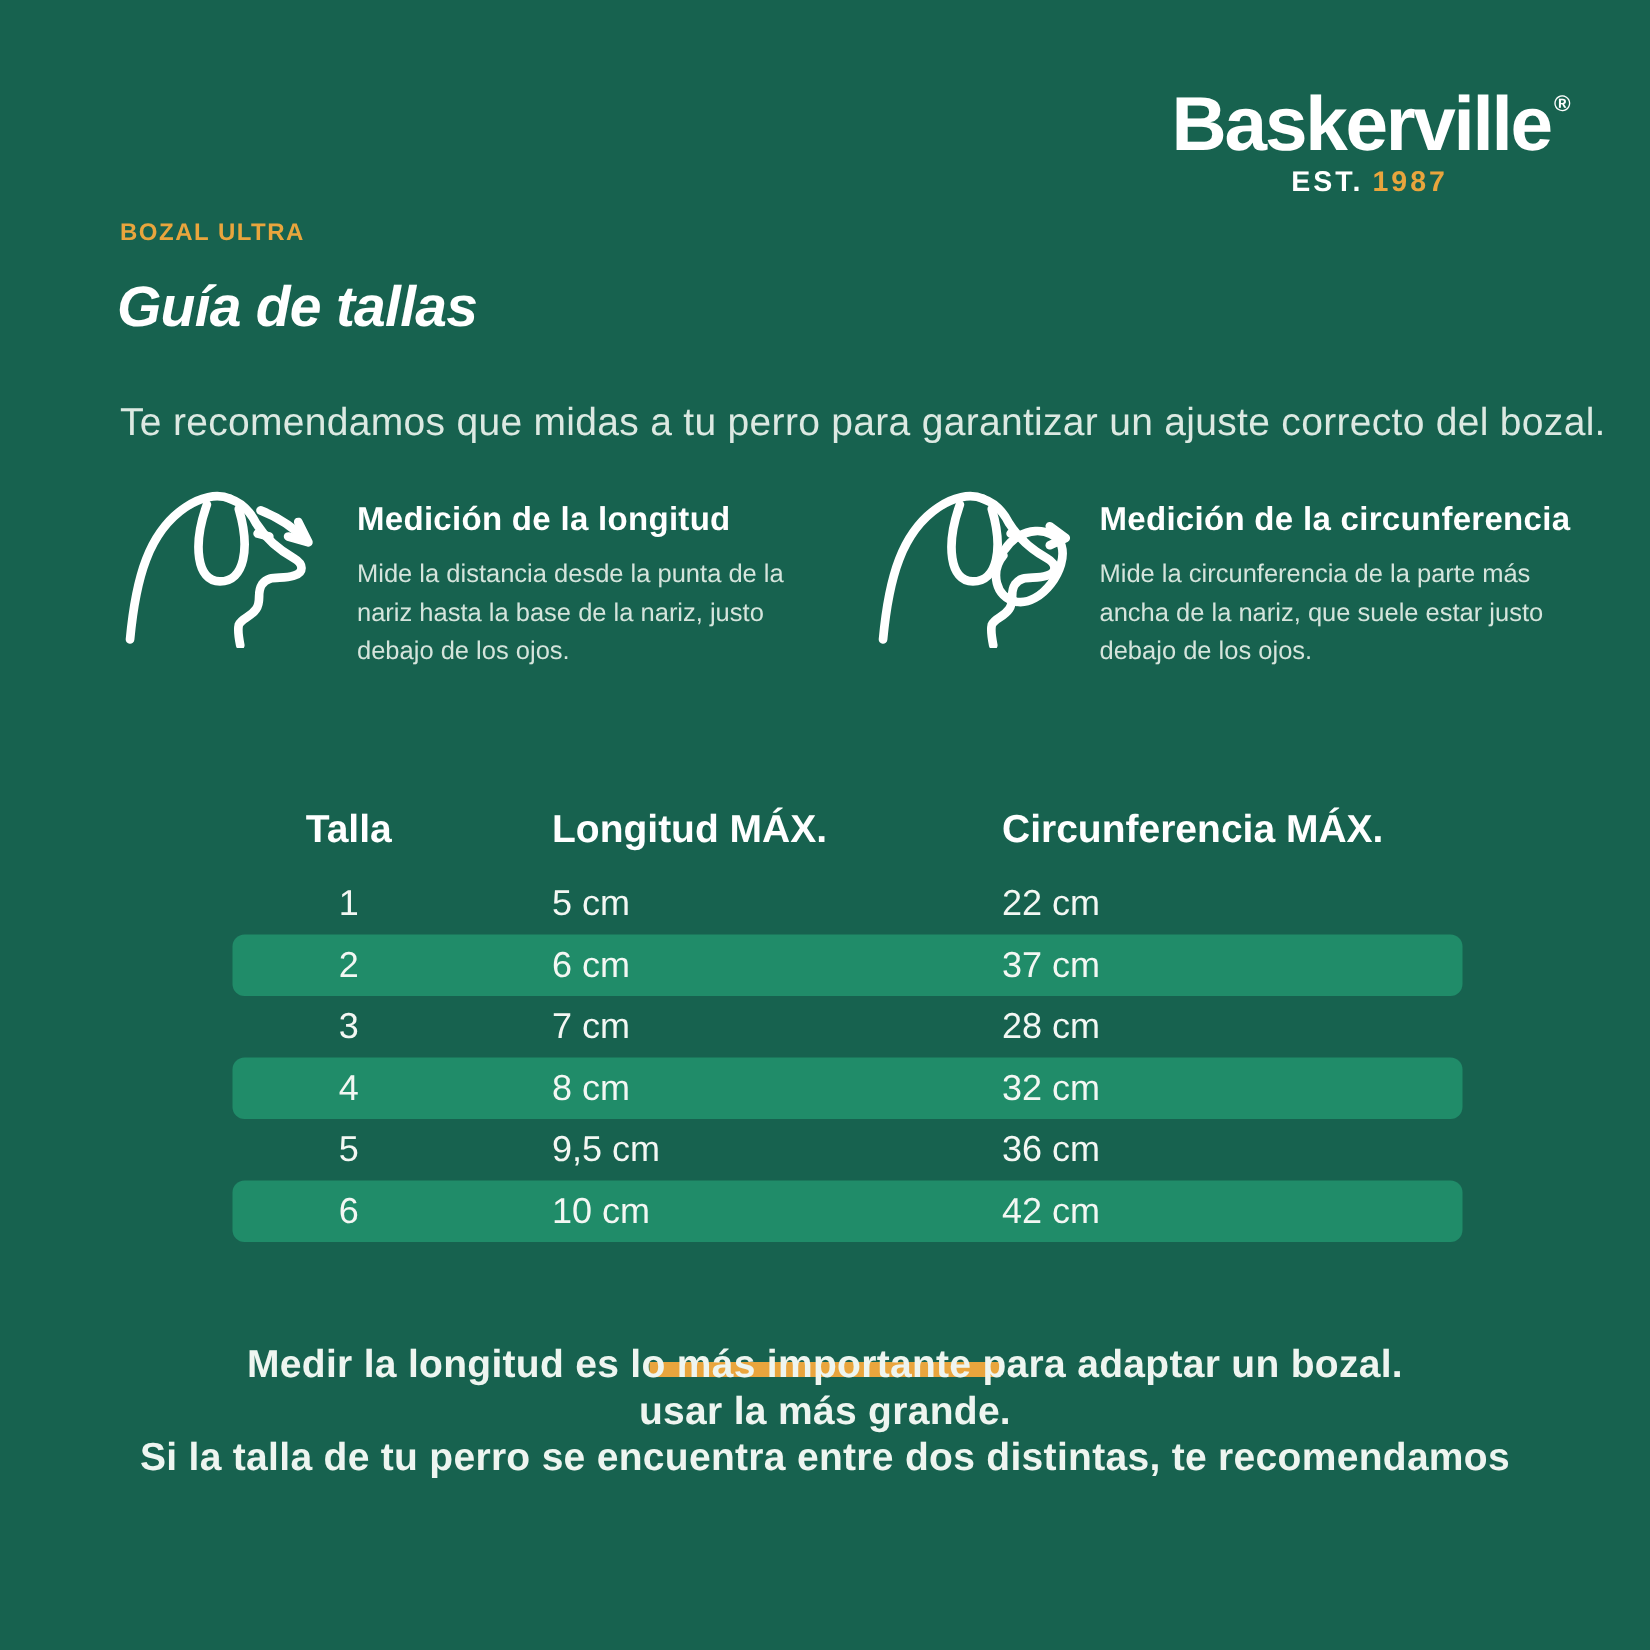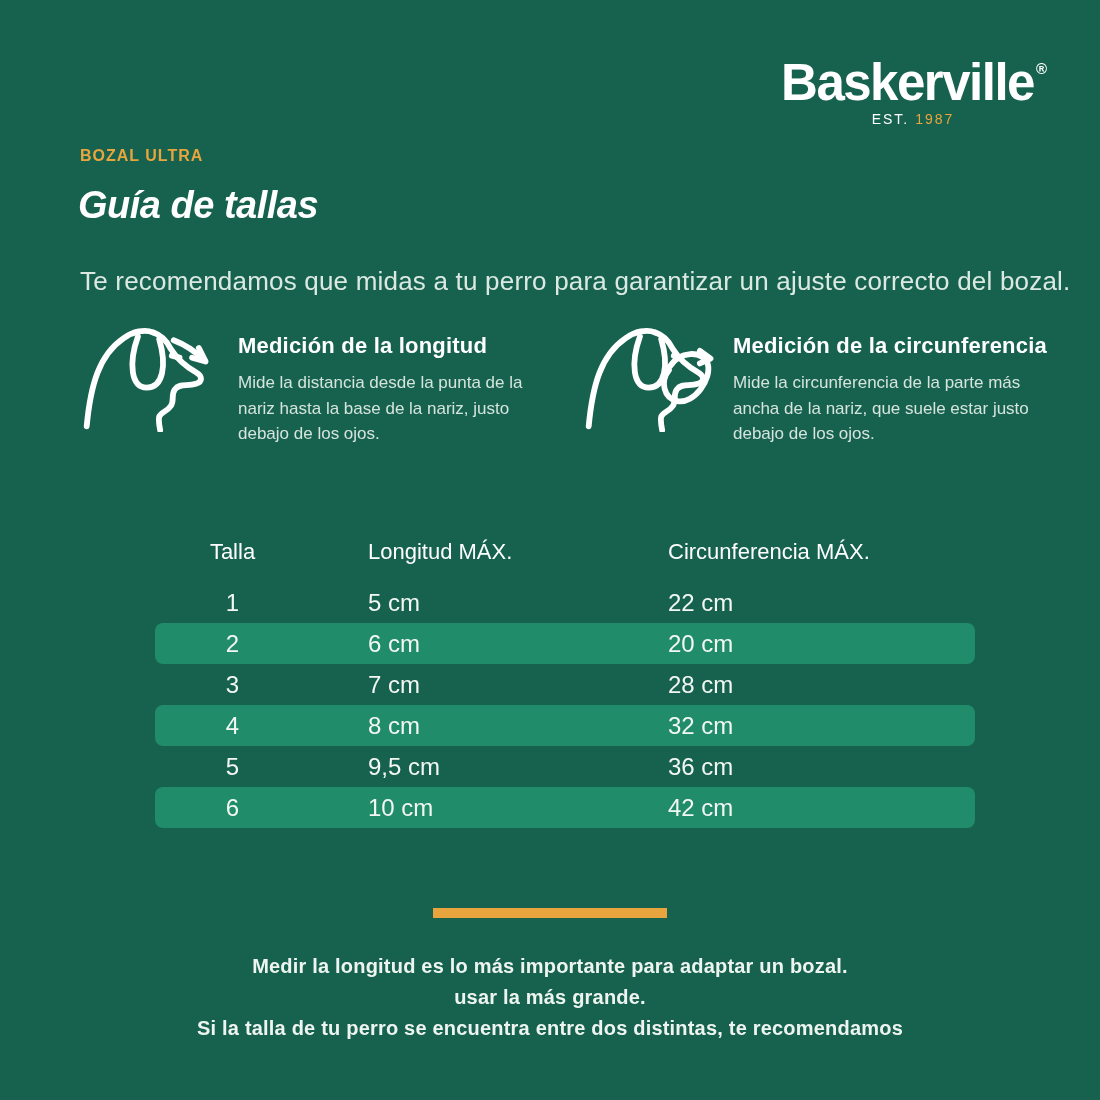--- a/index.html
+++ b/index.html
@@ -13,49 +13,49 @@
   html,body{margin:0;padding:0;}
   .canvas{
     position:relative;width:1100px;height:1100px;overflow:hidden;
     background:var(--bg);
     font-family:"Liberation Sans",sans-serif;
   }
   
   .logo{position:absolute;top:56px;right:55px;text-align:center;color:var(--txt);}
   .wordmark{font-size:51px;font-weight:bold;letter-spacing:-1.5px;line-height:1.05;white-space:nowrap;}
   .reg{font-size:15px;font-weight:bold;position:relative;top:-26px;left:2px;letter-spacing:0;}
-  .est-line{margin-top:1px;font-size:14px;font-weight:normal;letter-spacing:2px;white-space:nowrap;}
+  .est-line{margin-top:1px;font-size:19px;font-weight:bold;letter-spacing:2px;white-space:nowrap;}
   .est-year{color:var(--accent);margin-left:6px;}
   
   .product-label{position:absolute;left:80px;top:147px;color:var(--accent);font-weight:bold;font-size:16px;letter-spacing:1px;}
   .page-title{position:absolute;left:78px;top:184px;color:var(--txt);font-weight:bold;font-size:38px;letter-spacing:-0.5px;font-style:italic;}
   .subtitle{position:absolute;left:80px;top:266px;color:#DCE9E2;font-size:26px;letter-spacing:0.2px;white-space:nowrap;}
   
   .m-icon{position:absolute;width:145px;height:110px;}
   .m-icon svg{width:100%;height:100%;display:block;}
   .m-icon path{fill:none;stroke:#FFFFFF;stroke-width:6;stroke-linecap:round;stroke-linejoin:round;}
   .m-icon-left{left:78px;top:322px;}
   .m-icon-right{left:580px;top:322px;}
   .m-texts{position:absolute;top:333px;}
   .m-texts-left{left:238px;width:300px;}
   .m-texts-right{left:733px;width:315px;}
   .m-heading{margin:0 0 11px;color:var(--txt);font-weight:bold;font-size:22px;letter-spacing:0.2px;}
   .m-body{margin:0 0 14px;color:var(--txt2);font-size:17px;line-height:25.5px;}
   
   .t-grid{display:grid;grid-template-columns:155px 358px 1fr;align-items:center;}
-  .table-header{position:absolute;left:155px;top:537px;width:820px;height:30px;color:var(--txt);font-weight:normal;font-size:22px;}
+  .table-header{position:absolute;left:155px;top:537px;width:820px;height:30px;color:var(--txt);font-weight:bold;font-size:26px;}
   .table-rows{position:absolute;left:155px;top:582px;width:820px;}
   .t-row{height:41px;font-size:24px;color:#F3F7F3;}
   .t-row.highlight{background:var(--row);border-radius:8px;}
   .c1{text-align:center;}
   .c2{padding-left:58px;}
   .c3{padding-left:0;}
   
   .divider{position:absolute;left:433px;top:908px;width:234px;height:10px;background:var(--accent);}
-  .footer{position:absolute;left:0;top:951px;width:1100px;text-align:center;color:#EEF5F0;font-weight:bold;font-size:20px;line-height:31px;letter-spacing:0.2px;}
+  .footer{position:absolute;left:0;top:894px;width:1100px;text-align:center;color:#EEF5F0;font-weight:bold;font-size:26px;line-height:31px;letter-spacing:0.2px;}
 </style>
 </head>
 <body>
 
 <div class="canvas">
 
   <div class="logo">
     <div class="wordmark"><span>Baskerville</span><span class="reg">®</span></div>
     <div class="est-line"><span>EST.</span><span class="est-year">1987</span></div>
   </div>
@@ -102,21 +102,21 @@
 
   <div class="table-rows">
     <div class="t-row t-grid">
       <span class="c1">1</span>
       <span class="c2">5 cm</span>
       <span class="c3">22 cm</span>
     </div>
     <div class="t-row t-grid highlight">
       <span class="c1">2</span>
       <span class="c2">6 cm</span>
-      <span class="c3">20 cm</span>
+      <span class="c3">37 cm</span>
     </div>
     <div class="t-row t-grid">
       <span class="c1">3</span>
       <span class="c2">7 cm</span>
       <span class="c3">28 cm</span>
     </div>
     <div class="t-row t-grid highlight">
       <span class="c1">4</span>
       <span class="c2">8 cm</span>
       <span class="c3">32 cm</span>

